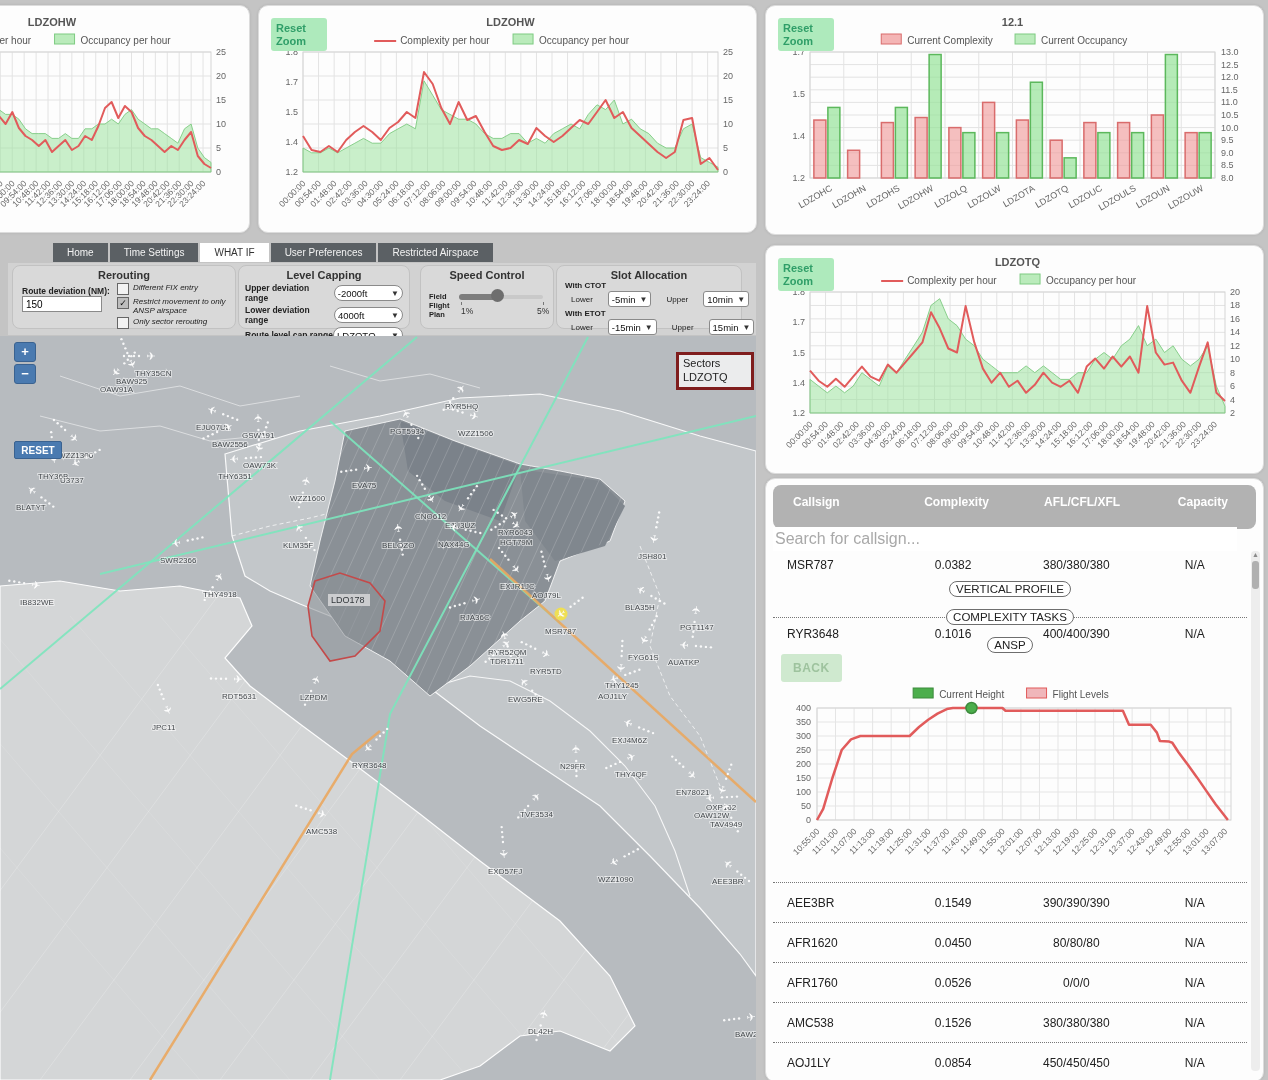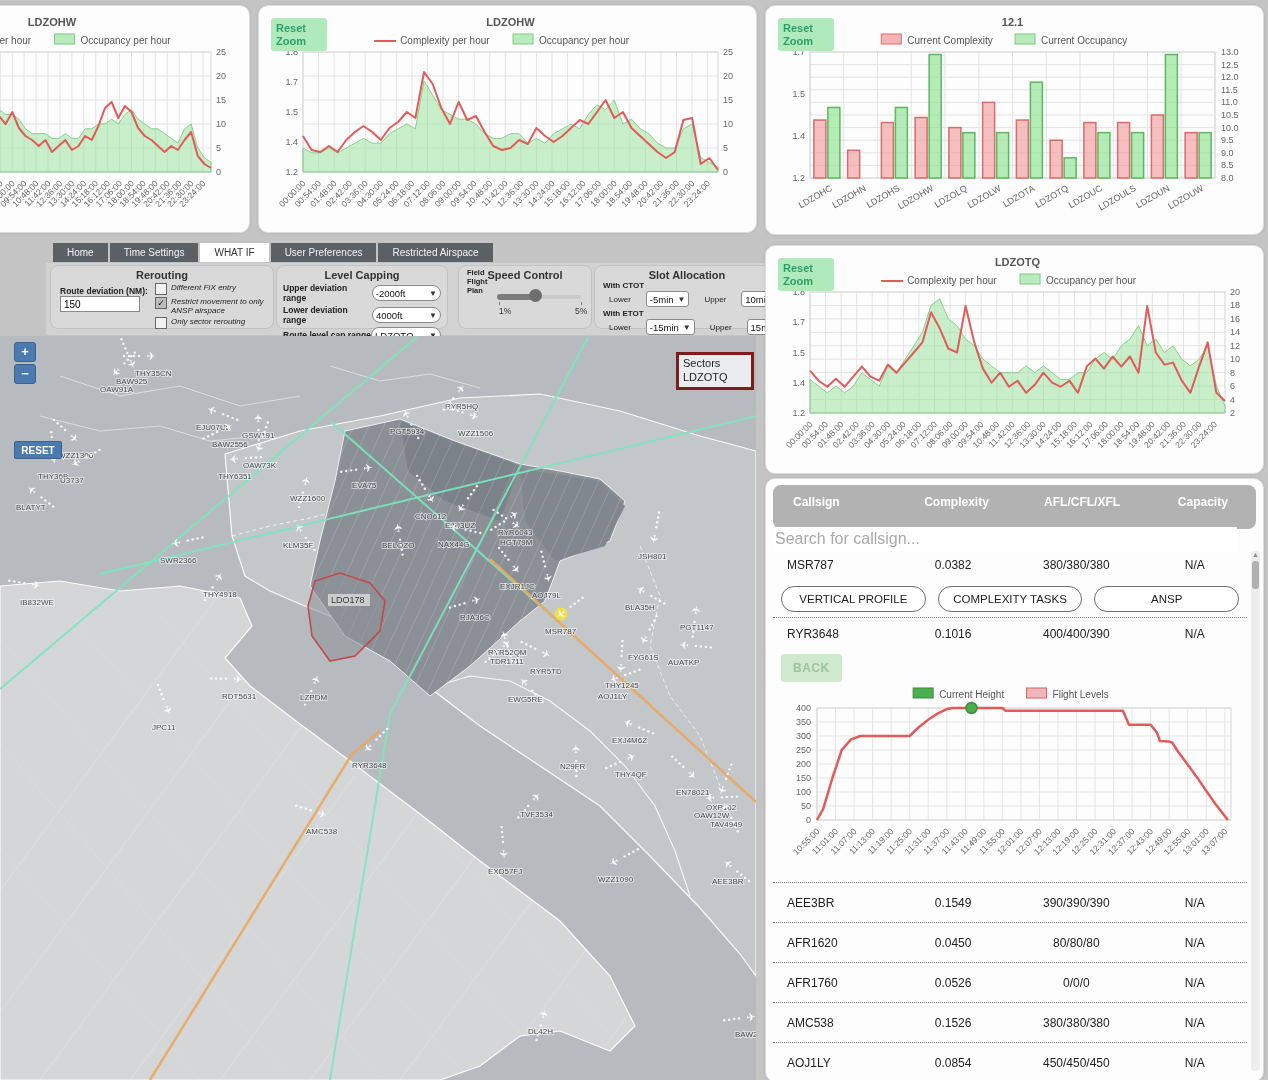--- a/index.html
+++ b/index.html
@@ -6,39 +6,39 @@
   #page{position:relative;width:1268px;height:1080px;background:#c4c4c4;overflow:hidden;}
   .panel{position:absolute;background:#fdfdfd;border:1px solid #dcdcdc;border-radius:10px;box-shadow:0 0 3px rgba(0,0,0,.10);}
   .mount{position:absolute;left:8px;top:6px;}
   .resetzoom{position:absolute;top:12px;left:12px;width:56px;background:#aeeabc;border:none;border-radius:3px;
     color:#2f9e68;font-weight:bold;font-size:11px;line-height:1.15;padding:4px 5px;text-align:left;cursor:pointer;font-family:inherit;}
   
   .tabs{position:absolute;left:16px;top:243px;display:flex;gap:2px;margin-left:37px;}
   .tab{background:#5b6064;color:#f3f3f3;font-size:10px;padding:4px 14px;cursor:pointer;white-space:nowrap;}
   .tab.active{background:#fff;color:#333;}
   
-  .controls{position:absolute;left:8px;top:263px;width:748px;height:72px;background:#d2d2d2;margin-left:38px;}
+  .controls{position:absolute;left:8px;top:263px;width:748px;height:72px;background:#d2d2d2;}
   .group{position:absolute;top:2px;height:64px;background:#d9d9d9;border:1px solid #c2c2c2;border-radius:8px;box-sizing:border-box;}
   #g-reroute{left:4px;width:224px;} #g-level{left:230px;width:172px;} #g-speed{left:412px;width:134px;} #g-slot{left:548px;width:186px;}
   .gtitle{text-align:center;font-size:11px;font-weight:bold;color:#333;margin-top:3px;}
   .rr-label{position:absolute;left:9px;top:20px;font-size:8.5px;font-weight:bold;color:#222;}
   .rr-input{position:absolute;left:9px;top:30px;width:72px;height:14px;border:1px solid #8a8a8a;font-size:10px;padding:0 3px;font-family:inherit;}
   .cbx{position:absolute;left:104px;top:17px;}
   .cbrow{display:flex;align-items:flex-start;margin-bottom:2px;}
   .chk{width:10px;height:10px;border:1px solid #666;background:#f2f2f2;font-size:9px;line-height:10px;text-align:center;color:#111;margin-right:4px;flex:0 0 auto;cursor:pointer;}
   .chk.on{background:#bdbdbd;}
   .cblabel{font-size:8px;color:#222;width:96px;line-height:1.15;font-style:italic;}
   .lvlrows{position:absolute;left:6px;top:17px;right:6px;}
   .lvlrow{display:flex;align-items:center;justify-content:space-between;margin-bottom:2px;}
   .lvlrow .lbl{font-size:8.5px;font-weight:bold;color:#222;}
   .sel{display:flex;align-items:center;justify-content:space-between;background:#fff;border:1px solid #8a8a8a;border-radius:3px;
        height:14px;font-size:9.5px;color:#111;padding:0 3px;cursor:pointer;}
   .sel .chev{font-size:8px;color:#333;margin-left:4px;}
   .lvlrow .sel{width:62px;border-radius:8px;}
-  .fieldlbl{position:absolute;left:8px;top:2px;width:26px;font-size:7.5px;font-weight:bold;color:#222;line-height:1.2;}
+  .fieldlbl{position:absolute;left:8px;top:26px;width:26px;font-size:7.5px;font-weight:bold;color:#222;line-height:1.2;}
   .slidewrap{position:absolute;left:38px;top:22px;width:88px;height:16px;}
   .track-l{position:absolute;left:0;top:6px;height:6px;border-radius:3px;background:#7d7d7d;}
   .track-r{position:absolute;top:7px;height:4px;border-radius:2px;background:#c9c9c9;}
   .sthumb{position:absolute;top:1px;width:13px;height:13px;border-radius:50%;background:#6e6e6e;cursor:pointer;}
   .stick{position:absolute;top:14px;width:1px;height:3px;background:#777;}
   .pctlbl{position:absolute;top:40px;font-size:8.5px;color:#333;}
   .slotgrp{margin:0 0 1px 0;}
   .slbl{font-size:8px;font-weight:bold;color:#222;margin-left:2px;}
   .slotrow{display:flex;align-items:center;gap:15px;margin:1px 0 2px 8px;}
   .slotrow .tiny{font-size:8px;color:#222;}
@@ -57,21 +57,21 @@
   #p5{overflow:hidden;}
   .thead{position:absolute;left:7px;top:6px;width:483px;height:44px;background:#b2b2b2;border-radius:8px;color:#fff;
         font-weight:bold;font-size:12px;display:grid;grid-template-columns:26% 24% 28% 22%;box-sizing:border-box;padding-top:10px;}
   .thead span:first-child{padding-left:20px;} .thead span{text-align:center;} .thead span:first-child{text-align:left;}
   .search{position:absolute;left:7px;top:48px;width:460px;height:22px;border:none;font-size:16px;color:#333;outline:none;background:#fff;font-family:inherit;}
   .search::placeholder{color:#a9a9a9;}
   .rows{position:absolute;left:7px;top:70px;width:474px;bottom:0;overflow:hidden;}
   .trow{height:32px;display:grid;grid-template-columns:26% 24% 28% 22%;align-items:center;font-size:12px;color:#222;}
   .trow.tall{height:39px;}
   .trow span{text-align:center;} .trow span:first-child{text-align:left;padding-left:14px;}
-  .dotted{border-bottom:1px dotted #777;}
+  .dotted{border-bottom:1px dotted #777;flex-direction:column;}
   .actions{height:37px;display:flex;gap:12px;align-items:center;padding:0 8px;box-sizing:border-box;}
   .abtn{flex:1;height:26px;border:1.5px solid #6e6e6e;border-radius:14px;background:#fff;font-size:11.5px;color:#222;cursor:pointer;font-family:inherit;}
   .backwrap{height:34px;padding-top:4px;box-sizing:border-box;}
   .back{margin-left:8px;background:#cfe9cf;color:#9ec39e;border:none;border-radius:3px;font-weight:bold;font-size:12px;
         padding:7px 12px;letter-spacing:.5px;cursor:pointer;font-family:inherit;}
   .chartblock{height:198px;}
   .scrolltrack{position:absolute;right:3px;top:72px;width:9px;height:520px;background:#ededed;border-radius:4px;}
   .scrollthumb{position:absolute;top:10px;left:1px;width:7px;height:28px;background:#b0b0b0;border-radius:3px;cursor:pointer;}
   .scrollarrow{position:absolute;top:0px;left:0px;width:9px;font-size:7px;color:#8a8a8a;text-align:center;cursor:pointer;}
   svg text{font-family:"Liberation Sans",sans-serif;}

